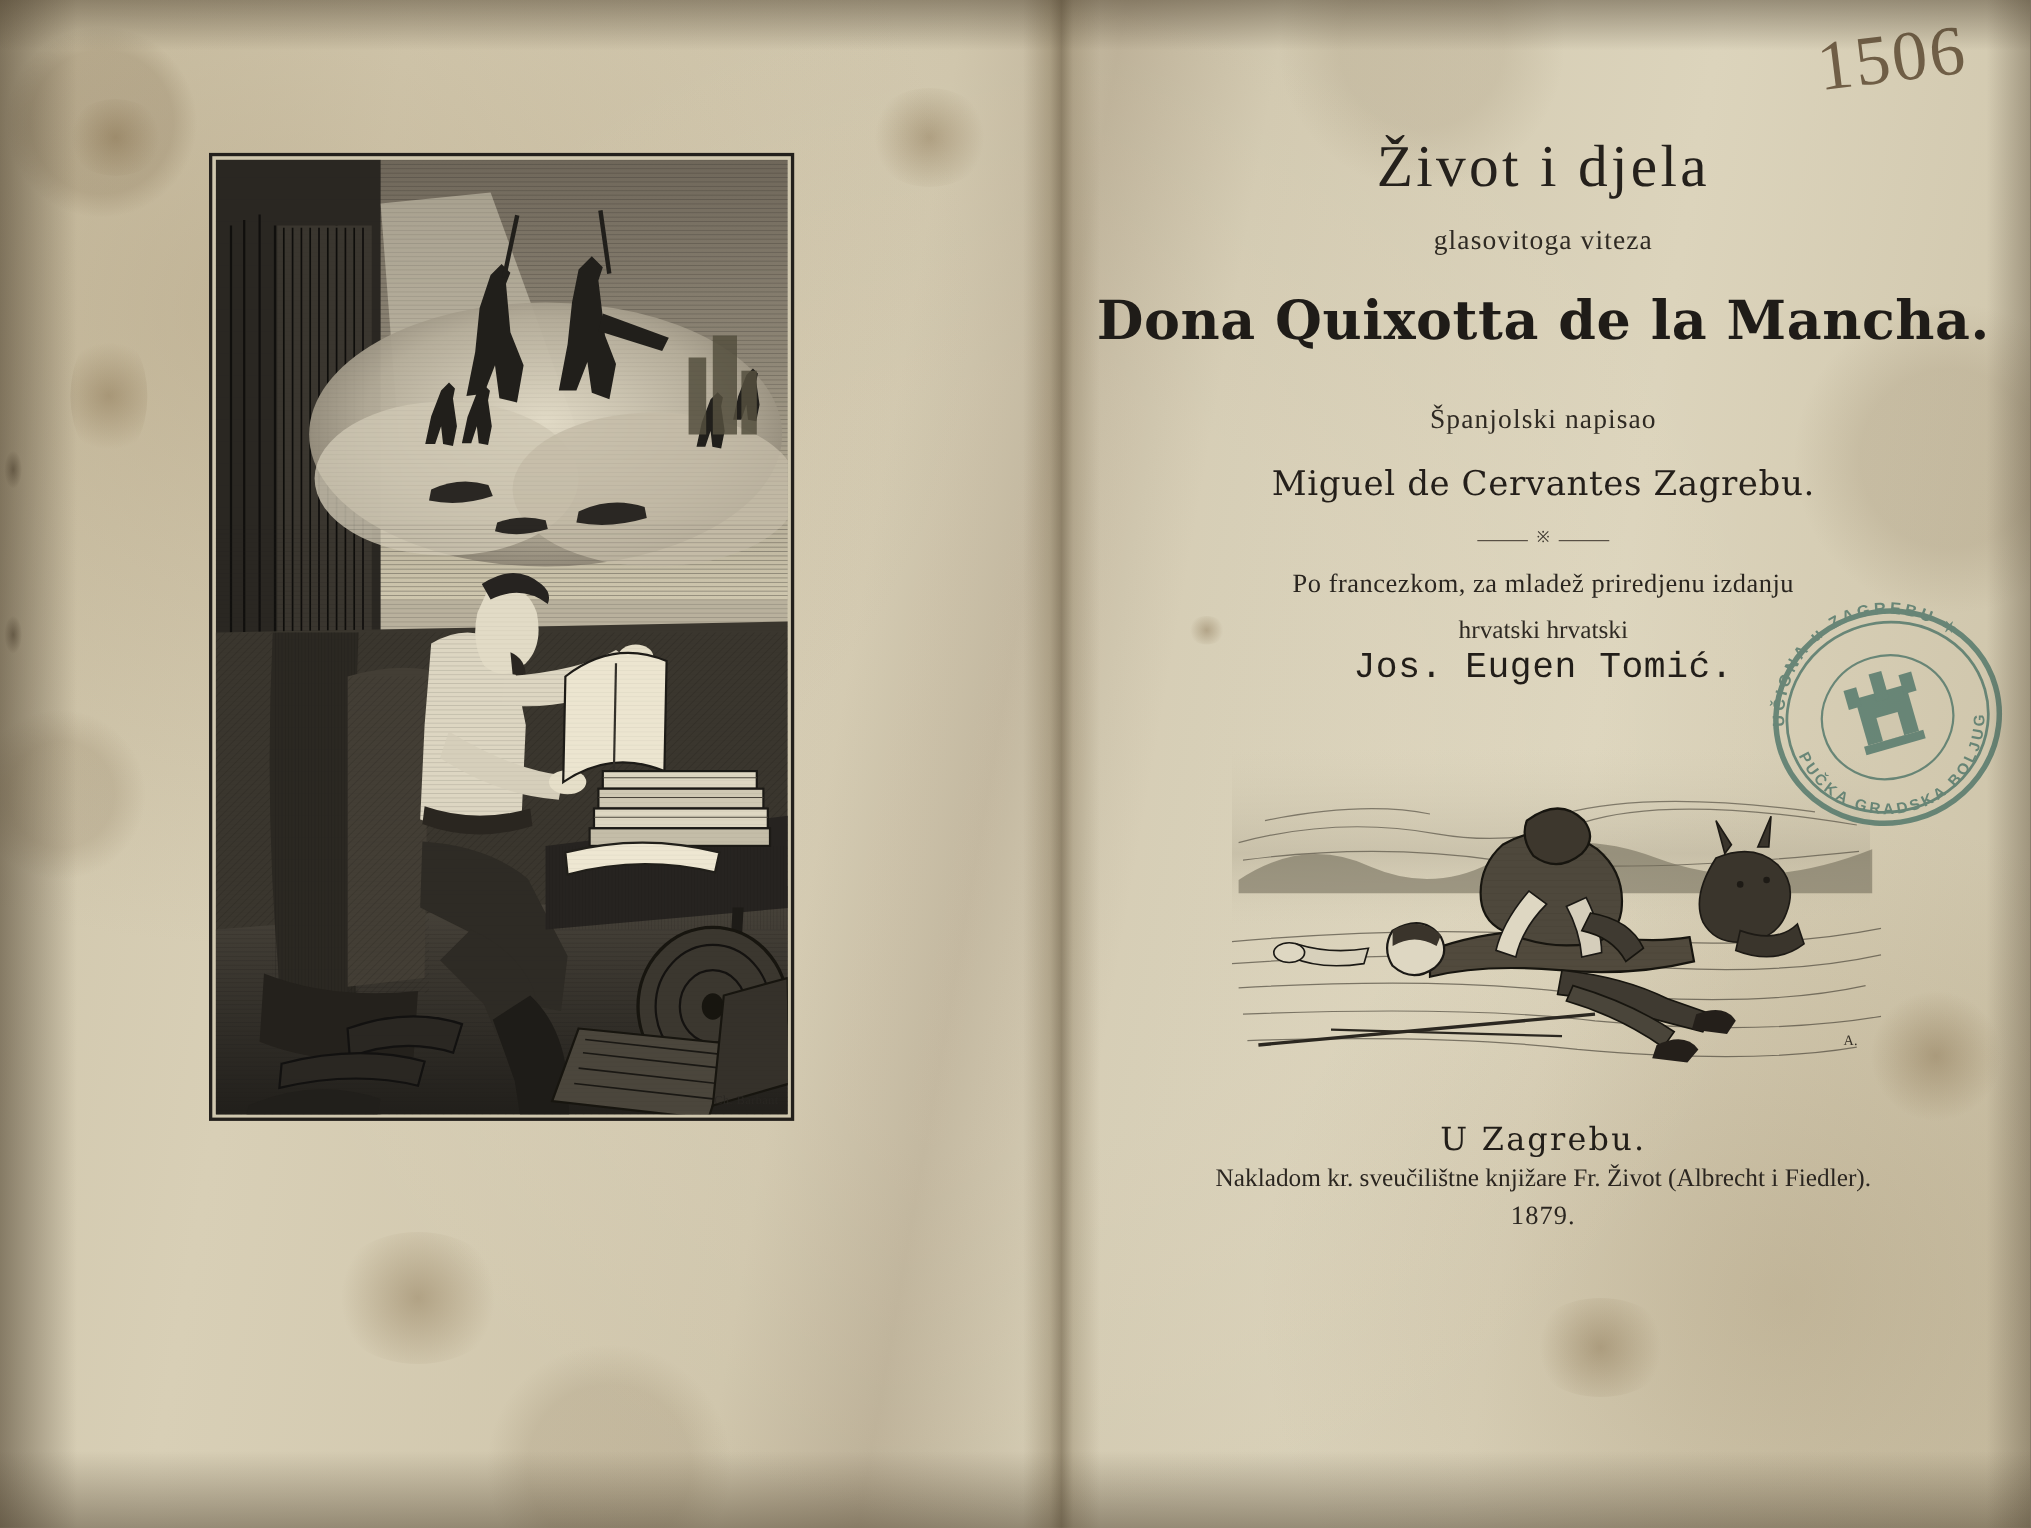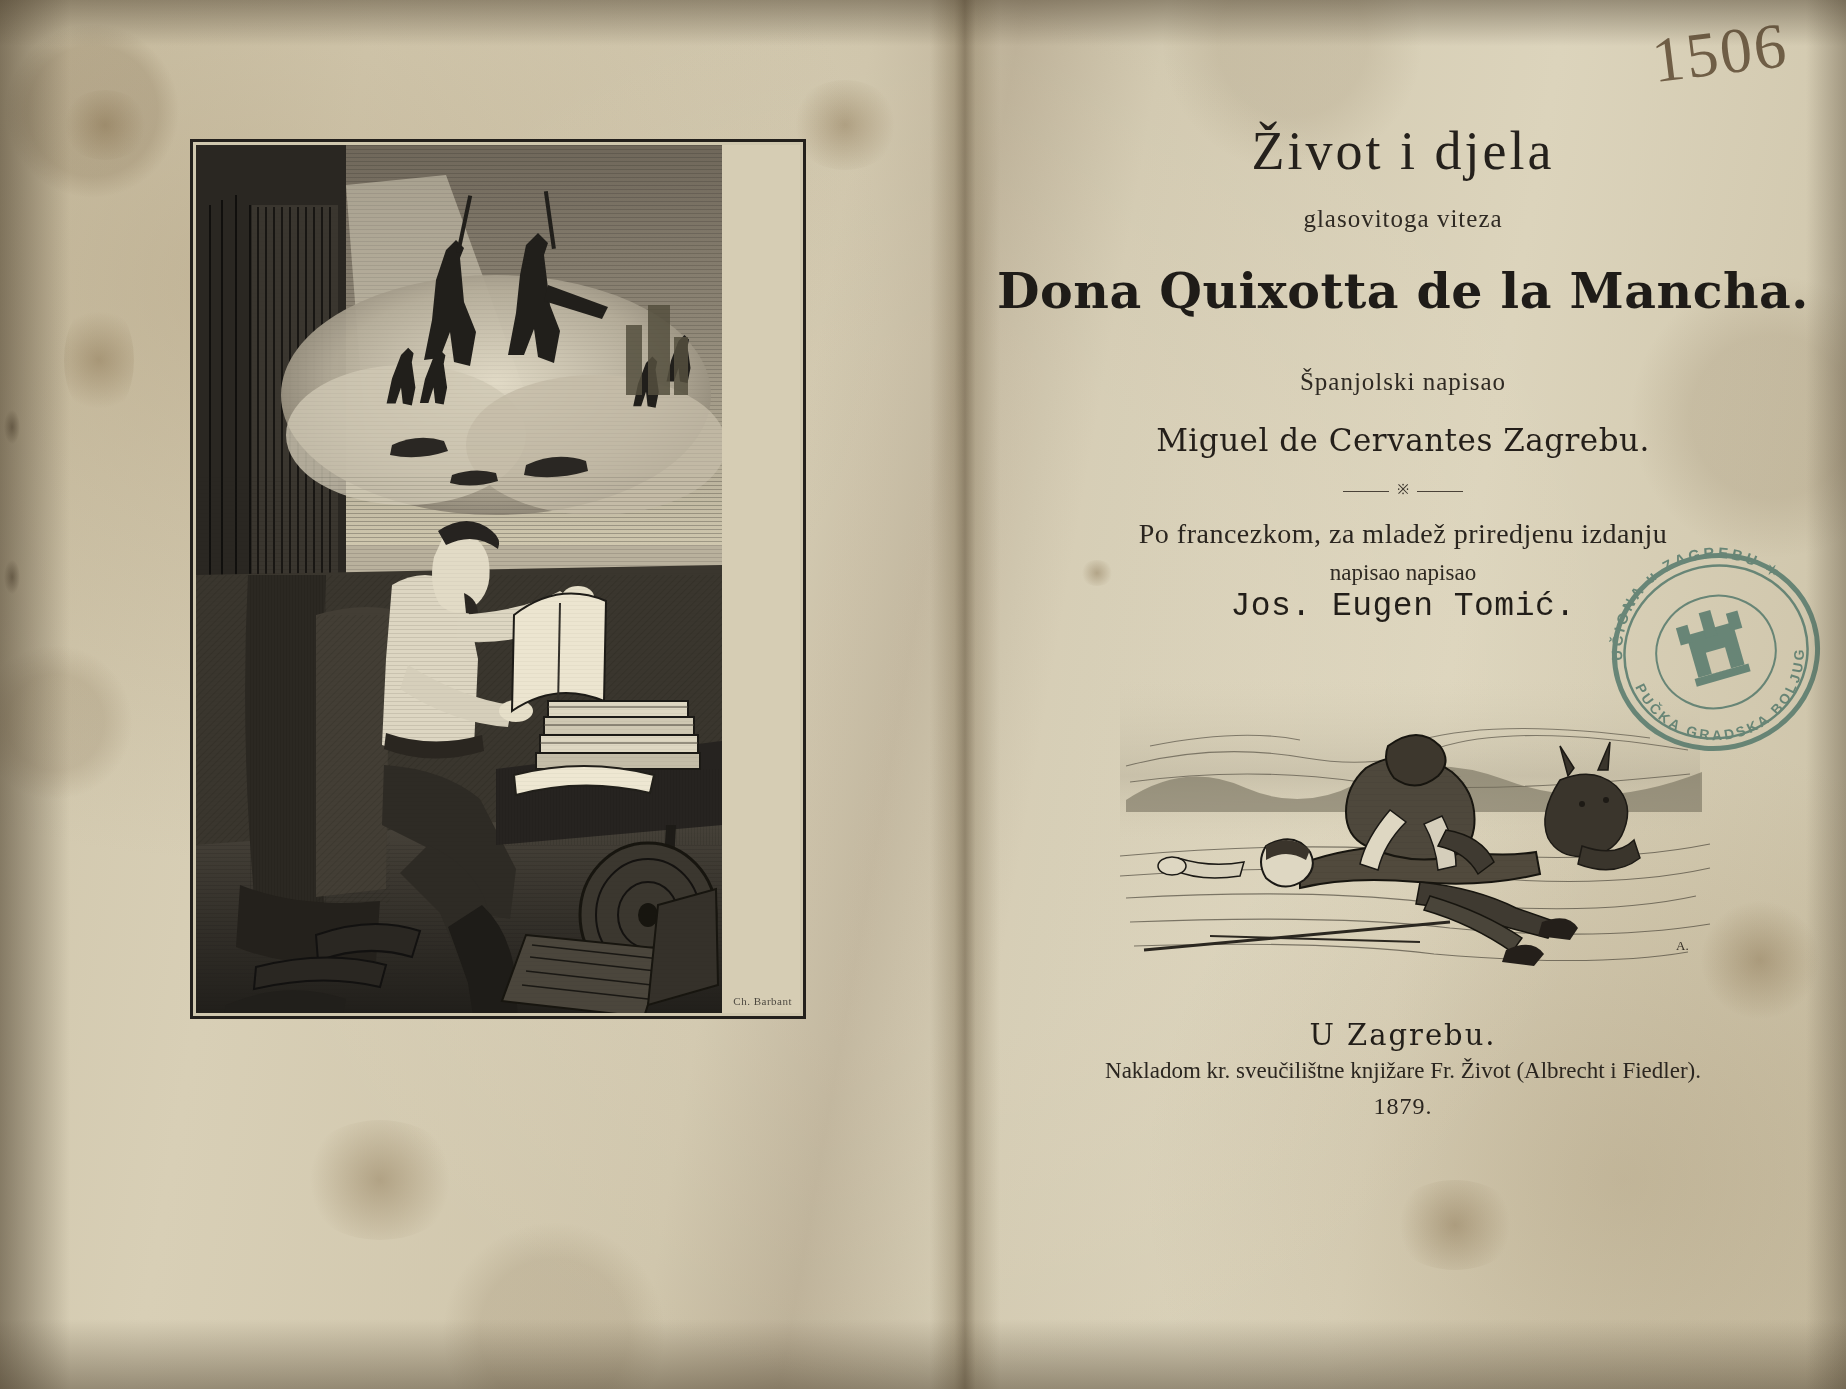--- a/index.html
+++ b/index.html
@@ -71,21 +71,21 @@
     top: 0;
     height: 100%;
   }
   .page-left { left: 0; width: 960px; }
   .page-right { left: 960px; width: 886px; }
 
   
   .plate-wrap {
     position: absolute;
     left: 190px; top: 139px;
-    width: 616px; height: 880px;
+    width: 532px; height: 880px;
   }
   .plate-border {
     position: absolute; inset: 0;
     border: 3px solid #23201c;
     box-sizing: border-box;
     background: #cfc7ae;
     overflow: hidden;
   }
   .eng {
     position: absolute;
@@ -168,21 +168,21 @@
     content: "";
     position: absolute; left: 0; top: 5px; width: 46px; height: 1px; background: #4a4238;
   }
   .rule:after {
     content: "";
     position: absolute; right: 0; top: 5px; width: 46px; height: 1px; background: #4a4238;
   }
   .rule span { position: relative; top: -1px; }
   .t6 {
     position: absolute; left: 0; right: 0; top: 518px;
-    font-size: 28px;
+    font-size: 24px;
     letter-spacing: 0.5px;
     color: #2a251f;
   }
   .t7 {
     position: absolute; left: 0; right: 0; top: 560px;
     font-size: 23px;
     color: #2f2a23;
   }
   .t8 {
     position: absolute; left: 0; right: 0; top: 588px;
@@ -473,21 +473,21 @@
       <div class="t2">glasovitoga viteza</div>
       <div class="t3">Dona Quixotta de la Mancha.</div>
       <div class="t4">Španjolski napisao</div>
       <div class="t5">Miguel de Cervantes Zagrebu.</div>
 
       <div class="rule">
         <span>※</span>
       </div>
 
       <div class="t6">Po francezkom, za mladež priredjenu izdanju</div>
-      <div class="t7">napisao napisao</div>
+      <div class="t7">hrvatski hrvatski</div>
       <div class="t8">Jos. Eugen Tomić.</div>
 
       <div class="vig">
         <svg width="640" height="330" viewBox="0 0 640 330">
           <defs>
             <pattern id="vh" width="6" height="6" patternUnits="userSpaceOnUse">
               <line x1="0" y1="0" x2="6" y2="0" stroke="#332d24" stroke-width="0.8" opacity="0.35"></line>
             </pattern>
             <linearGradient id="vg" x1="0" y1="0" x2="0" y2="1">
               <stop offset="0%" stop-color="#cfc7ae" stop-opacity="0"></stop>

